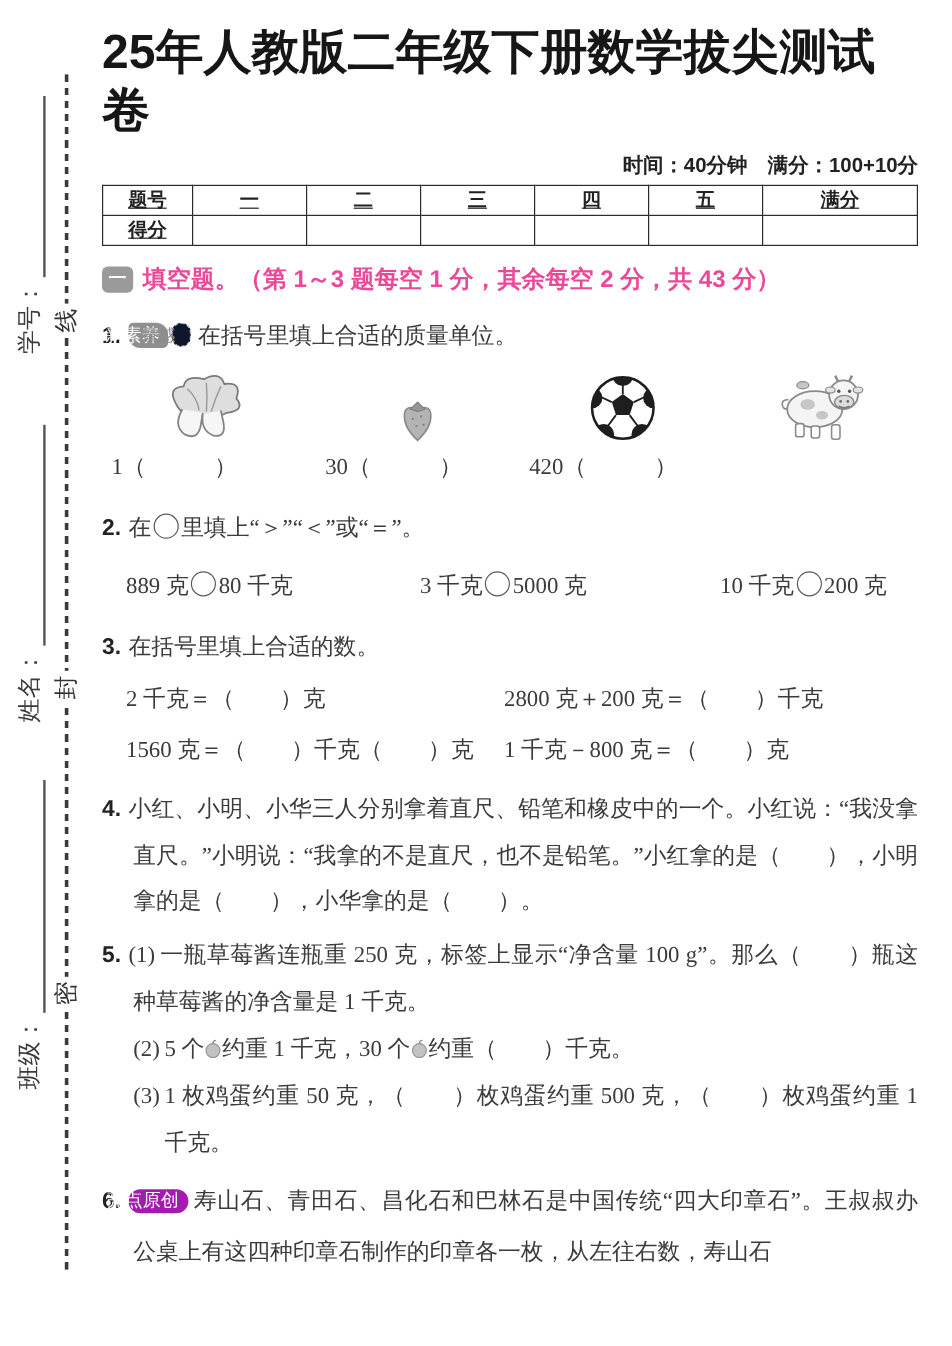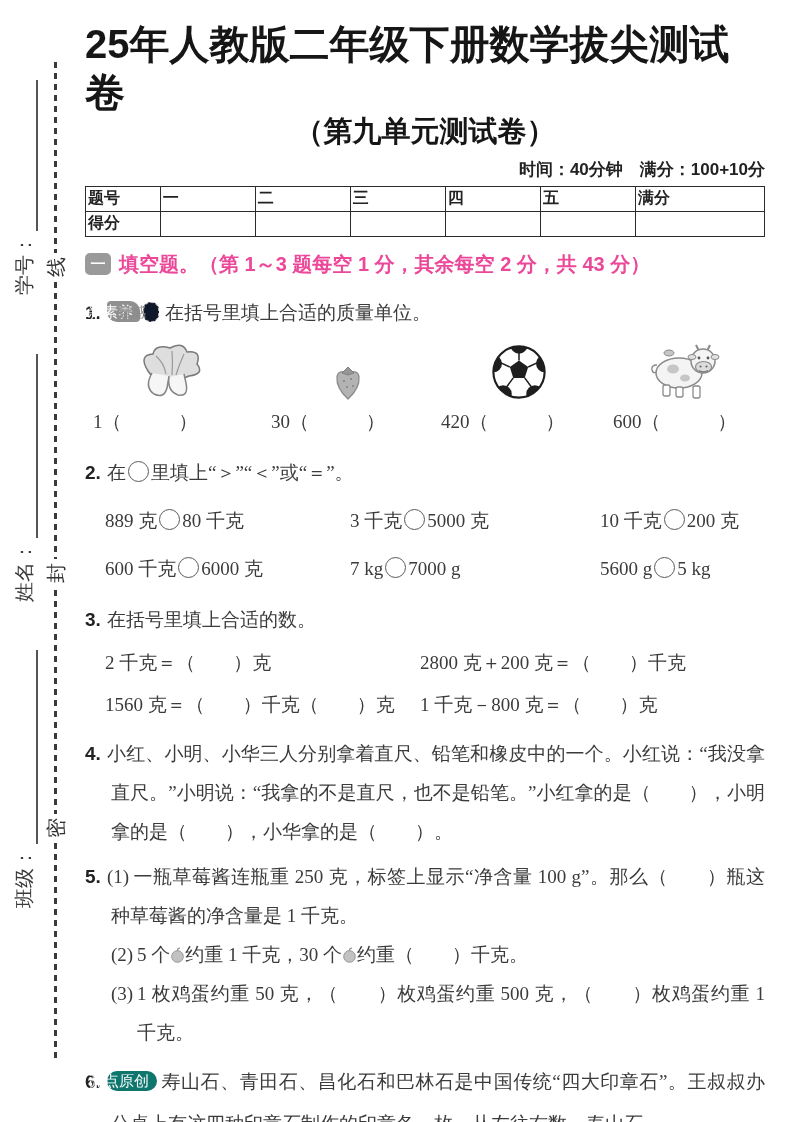--- a/index.html
+++ b/index.html
@@ -21,40 +21,40 @@
   
   .content{position:absolute;left:85px;top:20px;width:680px;}
   .title{font-family:"Liberation Sans","DejaVu Sans",sans-serif;font-weight:bold;
     font-size:40px;line-height:1.2;text-align:left;color:#161616;margin:0;}
   .subtitle{font-family:"Liberation Sans","DejaVu Sans",sans-serif;font-weight:bold;
     font-size:29px;line-height:1.1;text-align:center;color:#161616;margin:0;}
   .meta{font-family:"Liberation Sans","DejaVu Sans",sans-serif;font-weight:bold;
     font-size:17px;text-align:right;margin-top:10px;color:#222;}
   table.score{width:100%;border-collapse:collapse;margin-top:5px;
     font-family:"Liberation Sans","DejaVu Sans",sans-serif;font-size:16px;color:#222;}
-  table.score td{border:1.6px solid #2b2b2b;text-align:left;height:22px;padding:1px 2px;font-weight:bold;}
+  table.score td{border:1.6px solid #2b2b2b;text-align:center;height:22px;padding:1px 2px;font-weight:bold;text-decoration:underline;}
   
   .section-head{display:flex;align-items:center;gap:8px;margin-top:14px;
     font-family:"Liberation Sans","DejaVu Sans",sans-serif;}
   .sec-badge{width:26px;height:22px;background:#9a9a9a;color:#fff;border-radius:5px;
     font-size:15px;font-weight:bold;text-align:center;line-height:22px;flex:none;}
   .sec-title{font-size:20px;font-weight:bold;color:#ec4899;}
   
   .q{font-size:19px;line-height:2.05;}
   .qline{margin:0;padding-left:26px;text-indent:-26px;}
   .qnum{font-family:"Liberation Sans","DejaVu Sans",sans-serif;font-weight:bold;color:#222;
     display:inline-block;width:22px;text-indent:0;}
   .qpara{margin:0;padding-left:26px;text-indent:-26px;text-align:justify;}
   .badge-dark{display:inline-block;background:#8f8f8f;color:#fff;border-radius:4px 10px 4px 10px;
     font-size:15px;line-height:21px;padding:0 7px;margin-right:3px;vertical-align:2px;
     font-family:"Liberation Sans","DejaVu Sans",sans-serif;}
   .badge-outline{display:inline-block;border:1.5px dashed #aaa;background:#0f172a;color:#8b8b8b;
     border-radius:10px;font-size:14px;line-height:18px;padding:0 0;margin-right:6px;vertical-align:2px;
     font-family:"Liberation Sans","DejaVu Sans",sans-serif;}
-  .badge-light{display:inline-block;background:#0f766e;color:#fff;border-radius:10px;
+  .badge-light{display:inline-block;background:#a21caf;color:#fff;border-radius:10px;
     font-size:15px;line-height:20px;padding:0 8px;margin-right:4px;vertical-align:2px;
     font-family:"Liberation Sans","DejaVu Sans",sans-serif;}
   .circle{display:inline-block;width:19px;height:19px;border:1.6px solid #5a5a5a;border-radius:50%;
     vertical-align:-3px;margin:0 2px;}
   
   .q1-grid{display:grid;grid-template-columns:178px 170px 172px 160px;margin-top:6px;}
   .fig-cell{display:flex;flex-direction:column;}
   .fig{height:62px;display:flex;align-items:flex-end;justify-content:center;}
   .fig-label{font-size:19px;padding-left:8px;margin-top:2px;}
   
@@ -84,21 +84,20 @@
     <span>班级：</span>
       <span class="u"></span>
   </div>
   <div class="seal-char sc1">线</div>
   <div class="seal-char sc2">封</div>
   <div class="seal-char sc3">密</div>
 
   <div class="content">
 
     <h1 class="title">25年人教版二年级下册数学拔尖测试卷</h1>
-    <h2 class="subtitle">（第九单元测试卷）</h2>
     <div class="meta">时间：40分钟　满分：100+10分</div>
 
     <table class="score">
       <colgroup>
           <col style="width:11%">
           <col style="width:14%">
           <col style="width:14%">
           <col style="width:14%">
           <col style="width:14%">
           <col style="width:14%">
@@ -196,36 +195,30 @@
               <ellipse cx="43" cy="14" rx="4" ry="2.5" fill="#e2e2e2" stroke="#8a8a8a" stroke-width="1"></ellipse>
               <ellipse cx="66" cy="14" rx="4" ry="2.5" fill="#e2e2e2" stroke="#8a8a8a" stroke-width="1"></ellipse>
               <circle cx="50" cy="15" r="1.4" fill="#555"></circle>
                 <circle cx="59" cy="15" r="1.4" fill="#555"></circle>
               <ellipse cx="54.5" cy="24" rx="8" ry="5.5" fill="#dcdcdc" stroke="#8a8a8a" stroke-width="1.2"></ellipse>
               <circle cx="51.5" cy="23.5" r="1.1" fill="#666"></circle>
                 <circle cx="57.5" cy="23.5" r="1.1" fill="#666"></circle>
               <path d="M50,27.5 Q54.5,30 59,27.5" stroke="#777" stroke-width="1.2" fill="none"></path>
             </svg>
           </div>
-          <div class="fig-label">600（　　　）</div>
         </div>
       </div>
     </div>
 
     <div class="q mt">
       <p class="qline"><span class="qnum">2.</span><span>在</span><span class="circle"></span><span>里填上“＞”“＜”或“＝”。</span></p>
       <div class="q2-row">
         <span><span>889 克</span><span class="circle"></span><span>80 千克</span></span>
         <span><span>3 千克</span><span class="circle"></span><span>5000 克</span></span>
         <span><span>10 千克</span><span class="circle"></span><span>200 克</span></span>
-      </div>
-      <div class="q2-row">
-        <span><span>600 千克</span><span class="circle"></span><span>6000 克</span></span>
-        <span><span>7 kg</span><span class="circle"></span><span>7000 g</span></span>
-        <span><span>5600 g</span><span class="circle"></span><span>5 kg</span></span>
       </div>
     </div>
 
     <div class="q mt">
       <p class="qline"><span class="qnum">3.</span><span>在括号里填上合适的数。</span></p>
       <div class="q3-row">
         <span>2 千克＝（　　）克</span>
         <span>2800 克＋200 克＝（　　）千克</span>
       </div>
       <div class="q3-row">

